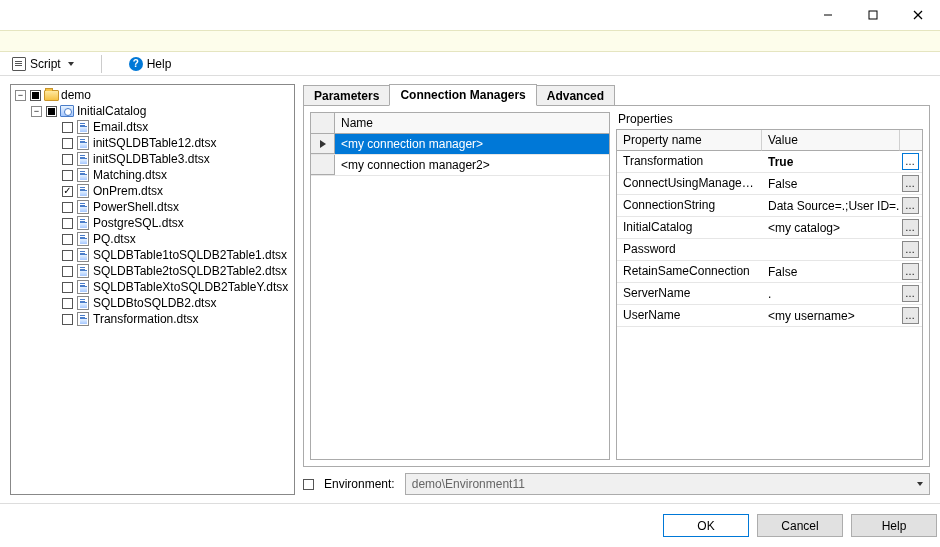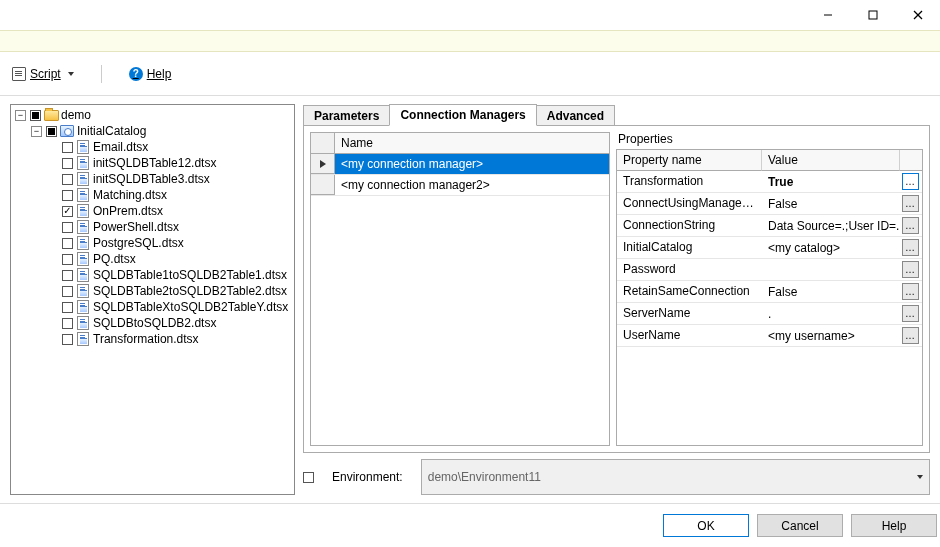--- a/index.html
+++ b/index.html
@@ -29,27 +29,26 @@
     font-size: 13px;
   }
   .yellow-strip {
     height: 22px;
     background: #fdfdeb;
     border-top: 1px solid #e5e5c0;
     border-bottom: 1px solid #e5e5c0;
   }
   
   .toolbar {
-    height: 44px;
+    height: 24px;
     display: flex; align-items: center;
     padding: 0 8px;
     gap: 19px;
     background: #fff;
     border-bottom: 1px solid #ddd;
-    text-decoration: underline;
   }
   .toolbar .sep {
     width: 1px; height: 18px; background: #ccc; margin: 0 4px;
   }
   .toolbar-btn {
     display: flex; align-items: center; gap: 4px;
     padding: 2px 4px;
   }
   .icon-script {
     width: 14px; height: 14px;
@@ -270,26 +269,26 @@
     border: 1px solid #888;
     background: #e8e8e8;
     display:flex; align-items:center; justify-content:center;
     font-size: 10px; letter-spacing: 1px;
   }
   .ellipsis-btn.hl { border-color:#0078d7; background:#fff;}
   .bold { font-weight: 600; }
 
   
   .env-row {
-    display: flex; align-items: center; gap: 18px;
+    display: flex; align-items: center; gap: 10px;
     padding: 6px 0 0 0;
   }
   .env-select {
     flex: 1;
-    height: 36px;
+    height: 22px;
     border: 1px solid #ababab;
     background: #f0f0f0;
     color: #666;
     display: flex; align-items: center; justify-content: space-between;
     padding: 0 6px;
     text-align: right;
   }
   
   .footer {
     border-top: 1px solid #ddd;

